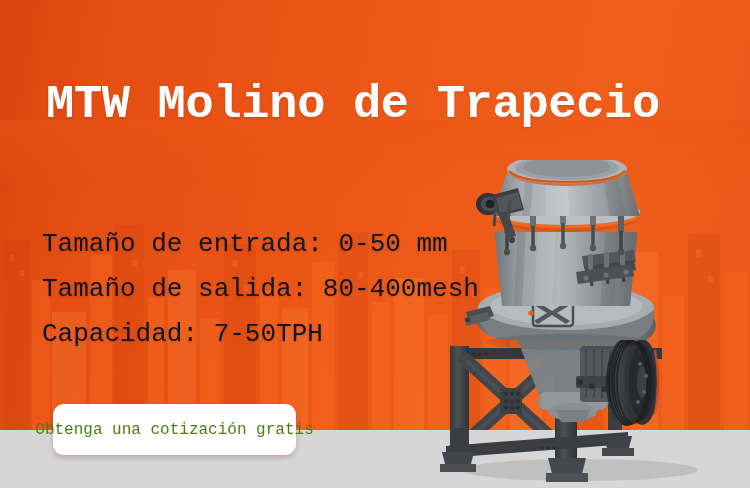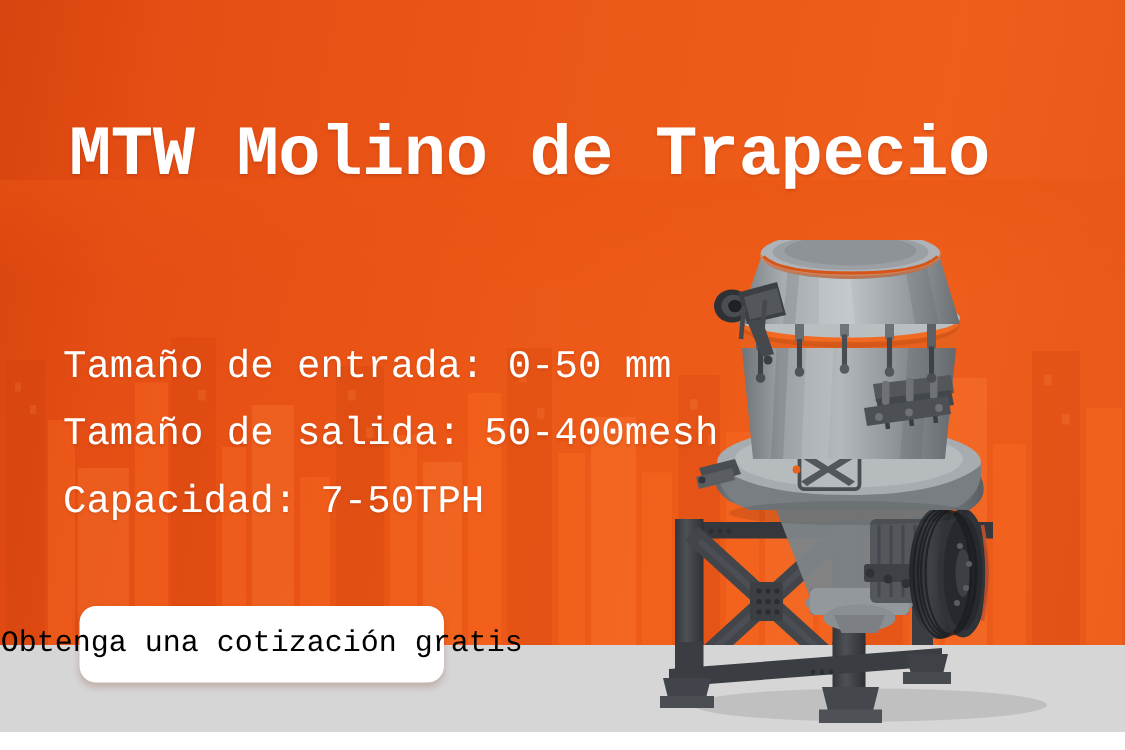--- a/index.html
+++ b/index.html
@@ -72,21 +72,21 @@
     white-space: nowrap;
     text-shadow: 0 1px 2px rgba(120,35,5,0.25);
   }
   .specs {
     position: absolute;
     left: 42px;
     top: 222px;
   }
   .spec-line {
     font-size: 26px;
-    color: #ffffff;
+    color: #0f172a;
     line-height: 45px;
     white-space: nowrap;
     text-shadow: 0 1px 2px rgba(120,35,5,0.22);
   }
 
   
   .cta {
     position: absolute;
     left: 53px;
     top: 404px;
@@ -95,22 +95,22 @@
     background: #ffffff;
     border-radius: 11px;
     box-shadow: 0 3px 5px rgba(110,30,0,0.22);
     display: flex;
     align-items: center;
     justify-content: center;
     cursor: pointer;
     box-sizing: border-box;
   }
   .cta-label {
-    font-size: 20px;
-    color: #000000;
+    font-size: 16px;
+    color: #4d7c0f;
     white-space: nowrap;
   }
 
   
   .machine {
     position: absolute;
     left: 430px;
     top: 160px;
     width: 320px;
     height: 340px;
@@ -427,21 +427,21 @@
           <circle cx="118" cy="288" r="1.6"></circle>
           <circle cx="124" cy="288" r="1.6"></circle>
       </g>
     </svg>
   </div>
 
   <div class="headline">MTW Molino de Trapecio</div>
 
   <div class="specs">
     <div class="spec-line">Tamaño de entrada: 0-50 mm</div>
-    <div class="spec-line">Tamaño de salida: 50-400mesh</div>
+    <div class="spec-line">Tamaño de salida: 80-400mesh</div>
     <div class="spec-line">Capacidad: 7-50TPH</div>
   </div>
 
   <div class="cta">
     <span class="cta-label">Obtenga una cotización gratis</span>
   </div>
 
 </div>
 
 </body></html>

